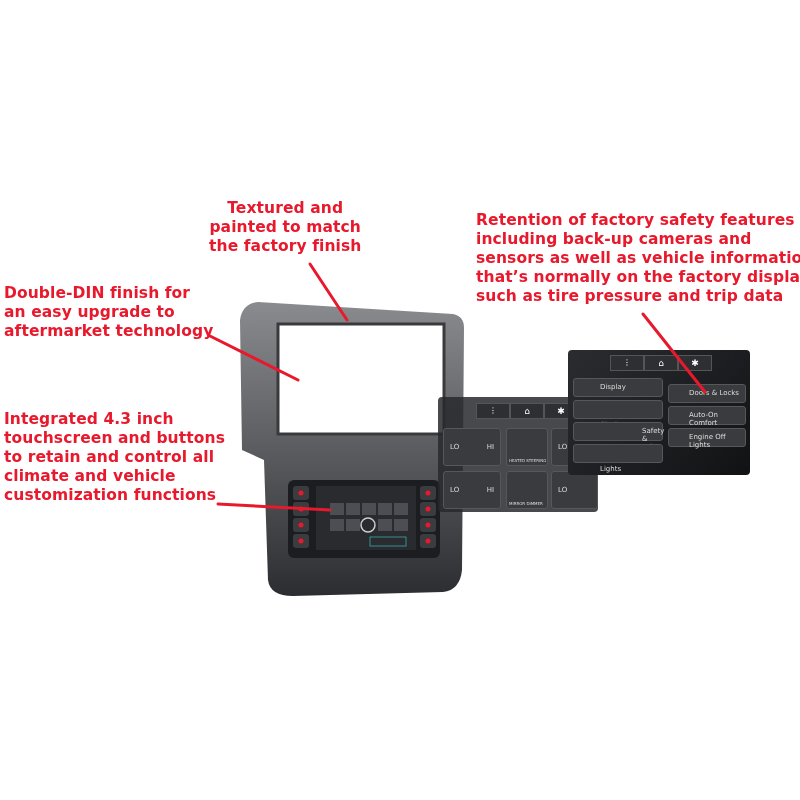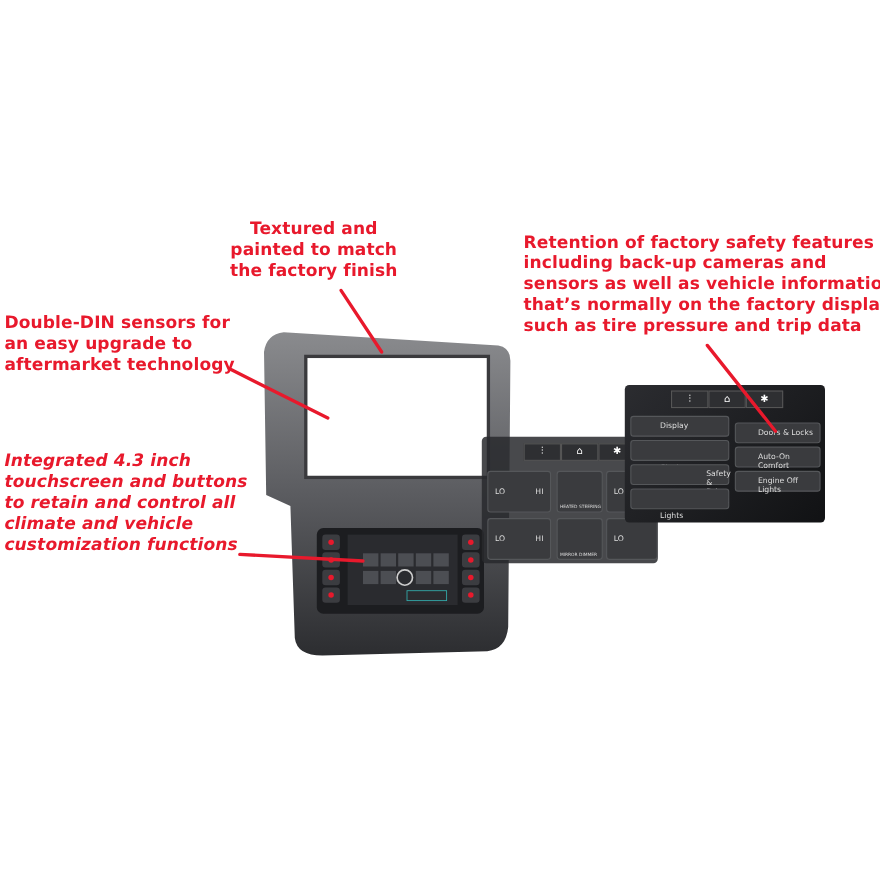--- a/index.html
+++ b/index.html
@@ -15,24 +15,24 @@
 <body>
 
 <div class="callout" style="left:209px;top:199px;text-align:center;">Textured and
 painted to match
 the factory finish</div>
 <div class="callout" style="left:476px;top:211px;">Retention of factory safety features
 including back-up cameras and
 sensors as well as vehicle information
 that’s normally on the factory display,
 such as tire pressure and trip data</div>
-<div class="callout" style="left:4px;top:284px;">Double-DIN sensors for
+<div class="callout" style="left:4px;top:284px;">Double-DIN finish for
 an easy upgrade to
 aftermarket technology</div>
-<div class="callout" style="left:4px;top:410px;font-style:italic;">Integrated 4.3 inch
+<div class="callout" style="left:4px;top:410px;">Integrated 4.3 inch
 touchscreen and buttons
 to retain and control all
 climate and vehicle
 customization functions</div>
 
 <div class="bezel">
   <svg width="228" height="300" viewBox="0 0 228 300">
     <defs>
       <linearGradient id="bz" x1="0" y1="0" x2="0" y2="1">
         <stop offset="0" stop-color="#8a8b8e"></stop>

